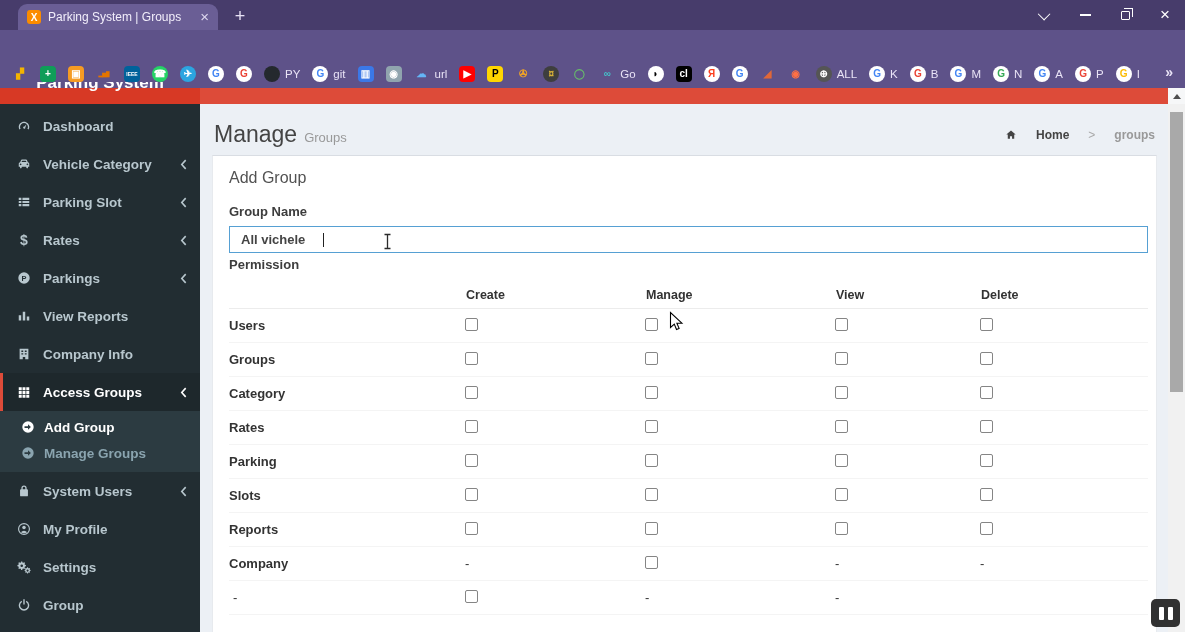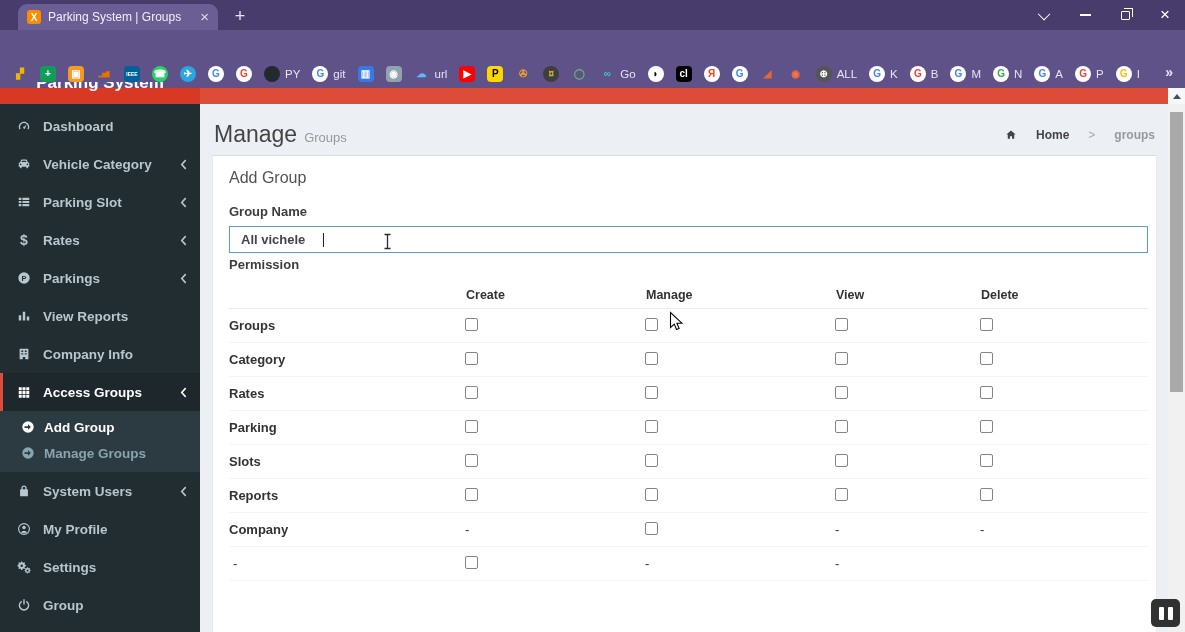--- a/index.html
+++ b/index.html
@@ -464,20 +464,27 @@
         <label class="fl lbl-permission">Permission</label>
         <div class="ptable">
             <div class="prow phead">
               <div></div>
               <div>Create</div>
               <div>Manage</div>
               <div>View</div>
               <div>Delete</div>
             </div>
             <div class="prow">
+              <div class="rlabel">Users</div>
+              <div class="cell"><span class="cbx"></span></div>
+              <div class="cell"><span class="cbx"></span></div>
+              <div class="cell"><span class="cbx"></span></div>
+              <div class="cell"><span class="cbx"></span></div>
+            </div>
+            <div class="prow">
               <div class="rlabel">Groups</div>
               <div class="cell"><span class="cbx"></span></div>
               <div class="cell"><span class="cbx"></span></div>
               <div class="cell"><span class="cbx"></span></div>
               <div class="cell"><span class="cbx"></span></div>
             </div>
             <div class="prow">
               <div class="rlabel">Category</div>
               <div class="cell"><span class="cbx"></span></div>
               <div class="cell"><span class="cbx"></span></div>

